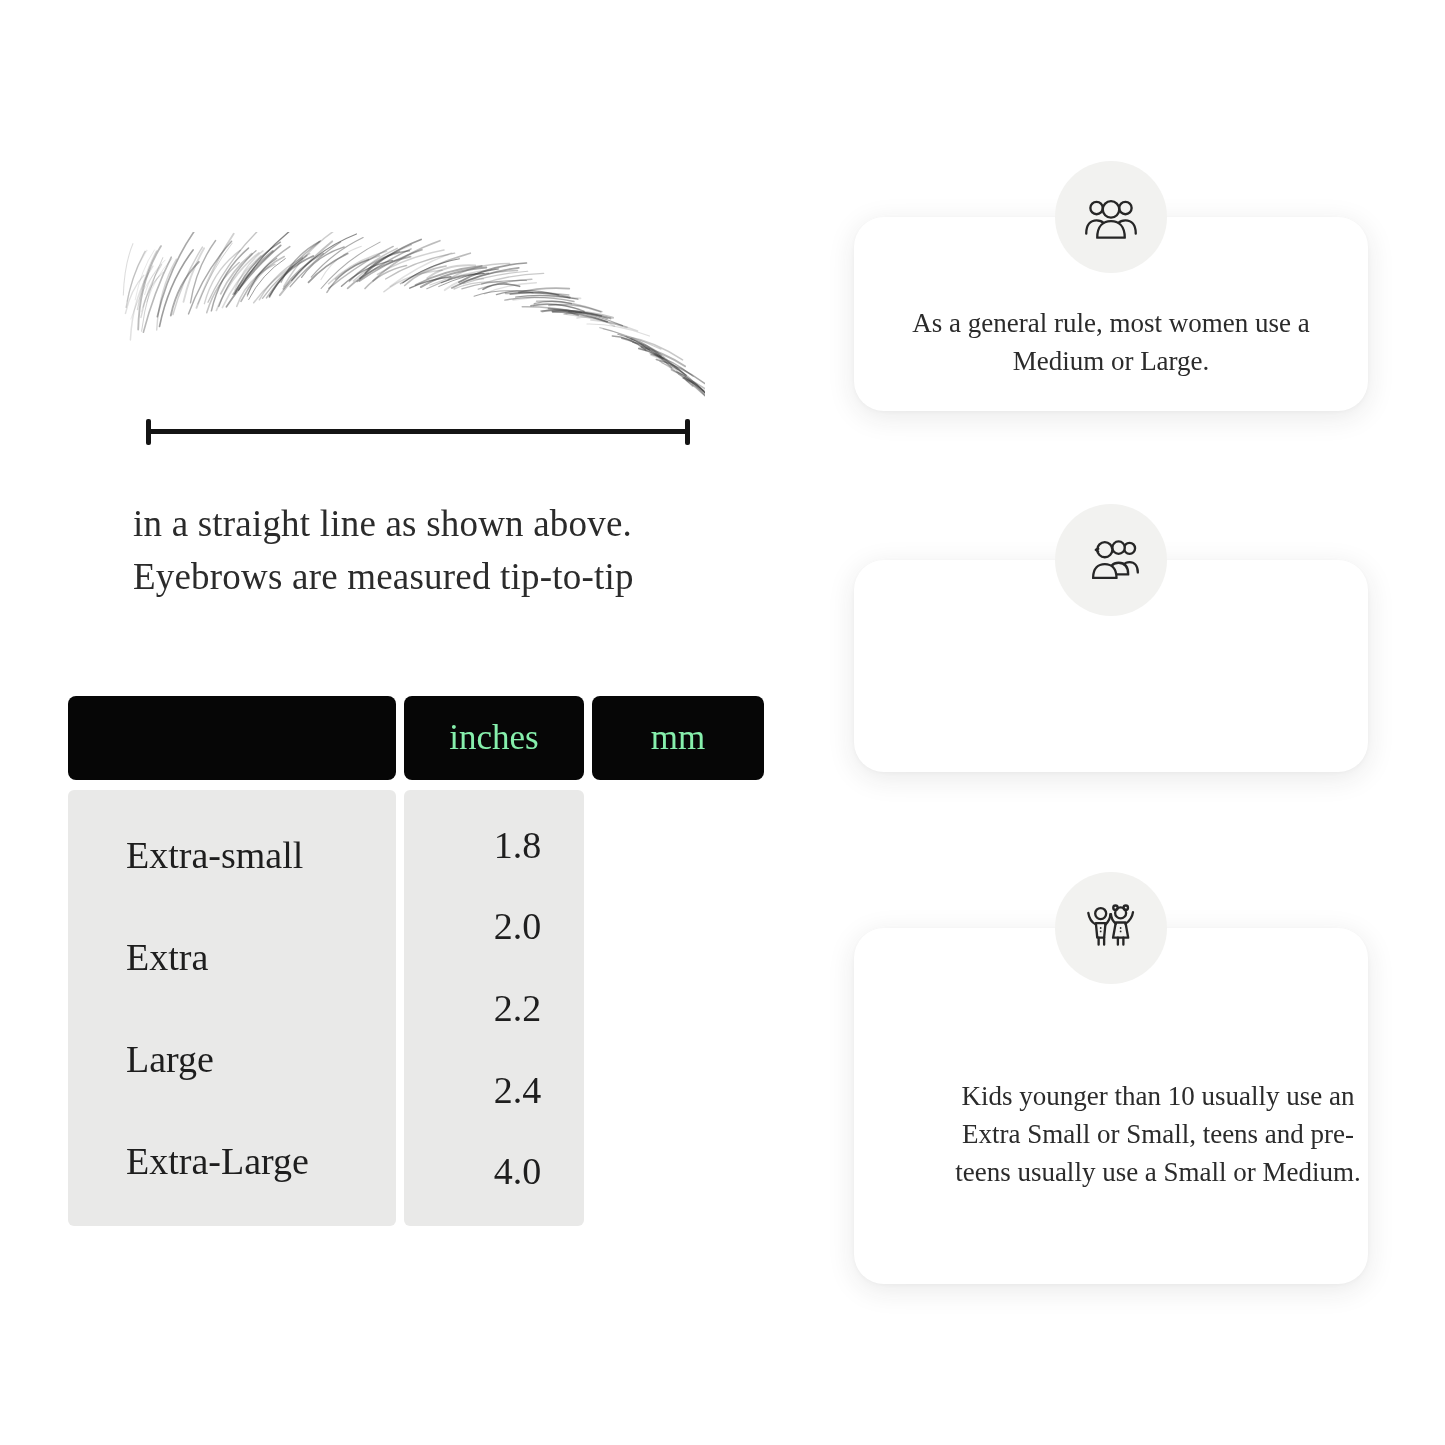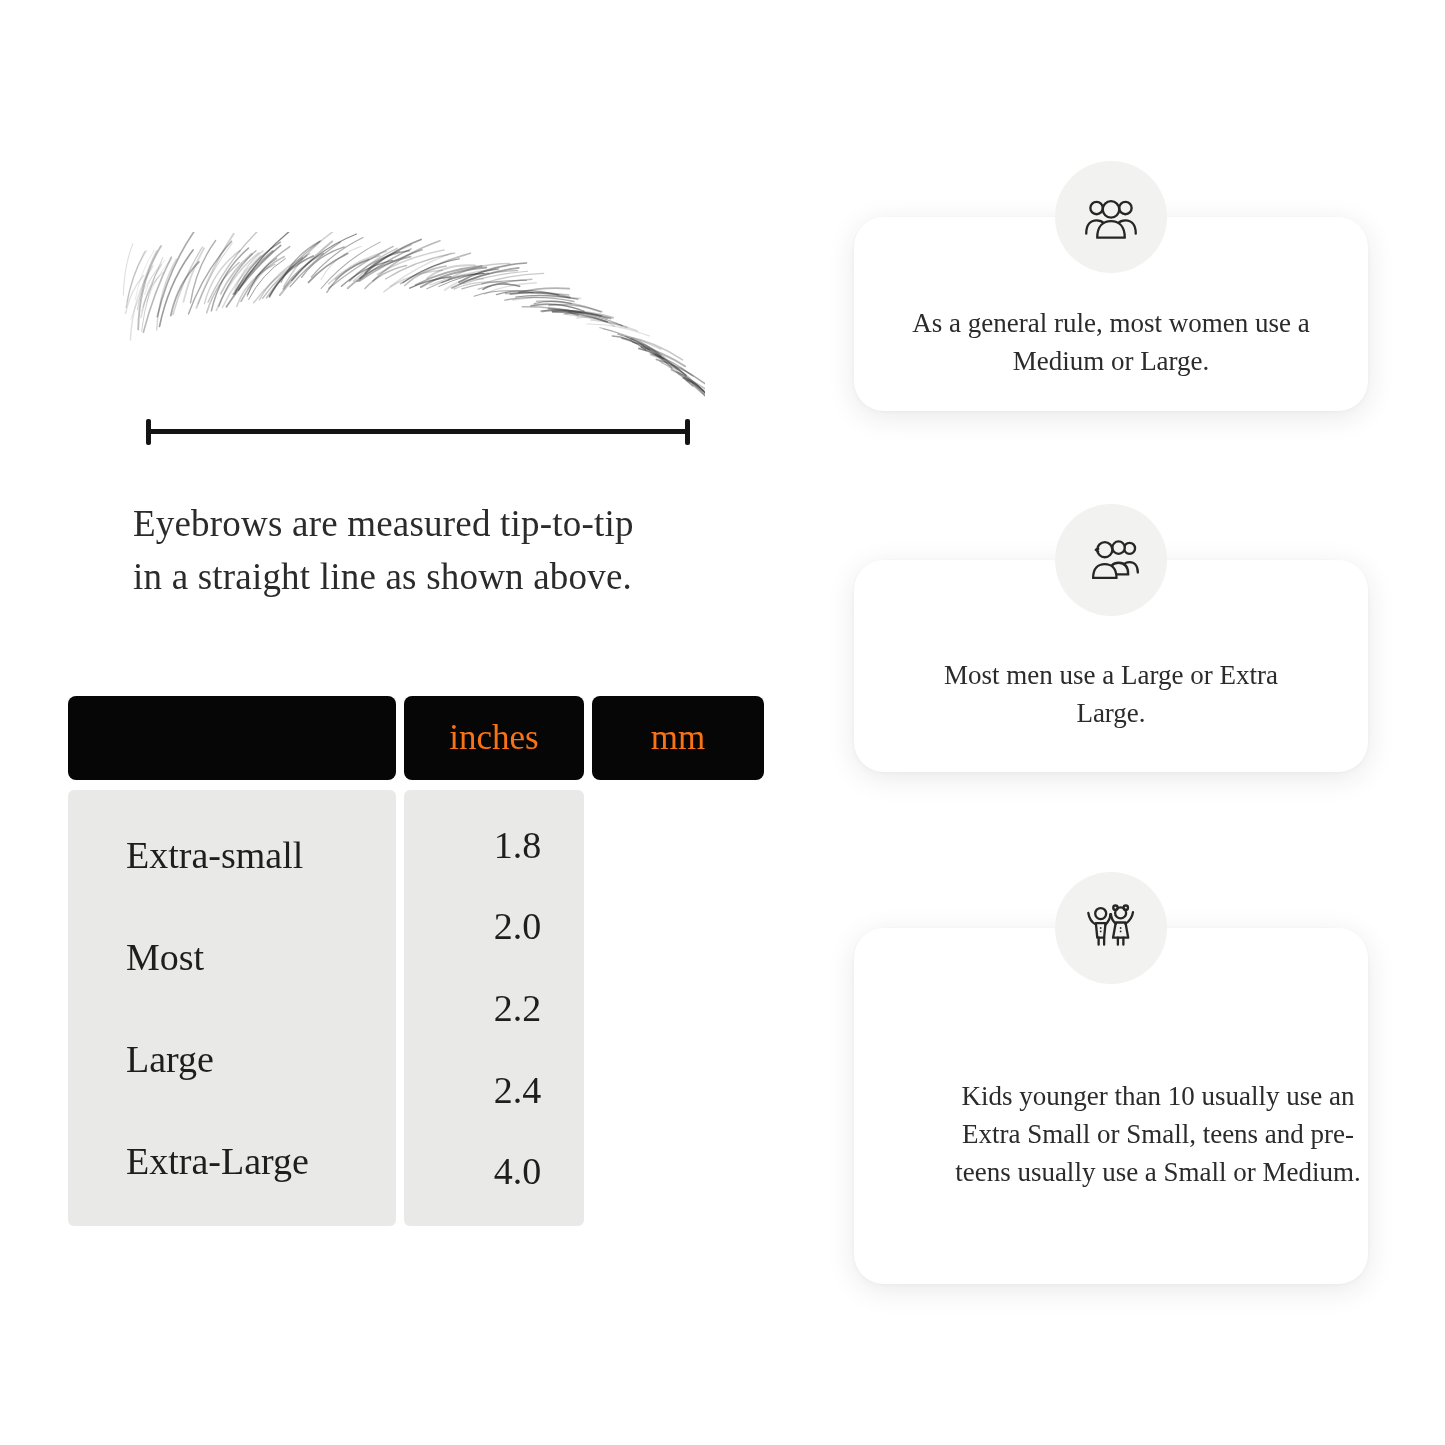--- a/index.html
+++ b/index.html
@@ -24,21 +24,21 @@
   }
   
   .size-table{
     position:absolute;left:68px;top:696px;width:696px;
     display:grid;grid-template-columns:328px 180px 172px;
     grid-column-gap:8px;grid-row-gap:10px;
   }
   .th{
     height:84px;background:#060606;border-radius:8px;
     display:flex;align-items:center;justify-content:center;
-    color:#f97316;font-size:35px;
+    color:#86efac;font-size:35px;
   }
   .tcol{
     height:436px;background:#e9e9e8;border-radius:6px;
     display:flex;flex-direction:column;justify-content:space-around;
     padding:14px 0;box-sizing:border-box;
   }
   .tcell{font-size:38px;color:#1e1e1e;padding-left:47px;}
   .tcell.name{padding-left:58px;text-align:left;}
   .tcell.num{text-align:center;}
   
@@ -238,32 +238,32 @@
       <path d="M536.1 122.3 Q556.9 127.0 578.1 144.4" stroke="#333333" stroke-opacity="0.30" stroke-width="1.19" fill="none" stroke-linecap="round"></path>
     </svg>
 
   <div class="measure-line">
     <div class="bar"></div>
     <div class="cap left"></div>
     <div class="cap right"></div>
   </div>
 
   <div class="fig-caption">
+    <div>in a straight line as shown above.</div>
     <div>Eyebrows are measured tip-to-tip</div>
-    <div>in a straight line as shown above.</div>
   </div>
 
   <div class="size-table">
     <div class="th"></div>
     <div class="th">inches</div>
     <div class="th">mm</div>
 
     <div class="tcol">
       <div class="tcell name">Extra-small</div>
-      <div class="tcell name">Most</div>
+      <div class="tcell name">Extra</div>
       <div class="tcell name">Large</div>
       <div class="tcell name">Extra-Large</div>
     </div>
     <div class="tcol">
       <div class="tcell num">1.8</div>
       <div class="tcell num">2.0</div>
       <div class="tcell num">2.2</div>
       <div class="tcell num">2.4</div>
       <div class="tcell num">4.0</div>
     </div>
@@ -288,21 +288,20 @@
       <svg class="ico" viewBox="0 0 96 96">
         <circle cx="75" cy="31" r="8"></circle>
         <path d="M63 66 c0-10 5-15 12-15 c7 0 12 5 12 15"></path>
         <circle class="fillbg" cx="59" cy="30" r="9"></circle>
         <path class="fillbg" d="M45 69 c0-12 6-17 14-17 c8 0 14 5 14 17 z"></path>
         <circle class="fillbg" cx="39" cy="33" r="11"></circle>
         <path d="M29.5 31.5 l-3.6 1.8 l3.4 2.2"></path>
         <path class="fillbg" d="M22 74 c0-14 7.6-20 17-20 c9.4 0 17 6 17 20 z"></path>
       </svg>
     </div>
-    <div class="card-text">Most men use a Large or Extra Large.</div>
   </div>
 
   <div class="card card-3">
     <div class="icon-circle">
       <svg class="ico" viewBox="0 0 96 96">
         <circle cx="33" cy="27" r="8"></circle>
         <path d="M26 41 h14 l-2 21 h-10 z"></path>
         <path d="M30 62 v10 M38 62 v10"></path>
         <path d="M26 43 C20 40 16 33 15 26"></path>
         <path d="M40 43 C45 38 47 32 47 28"></path>

